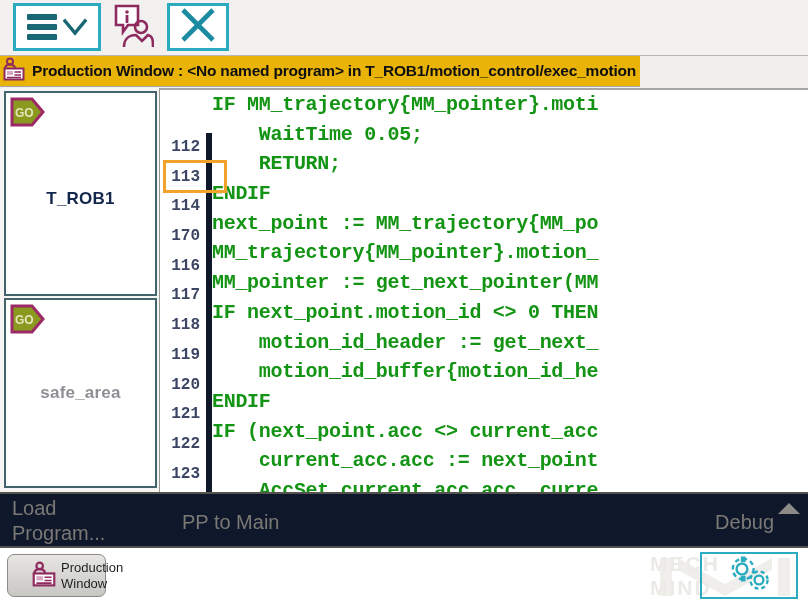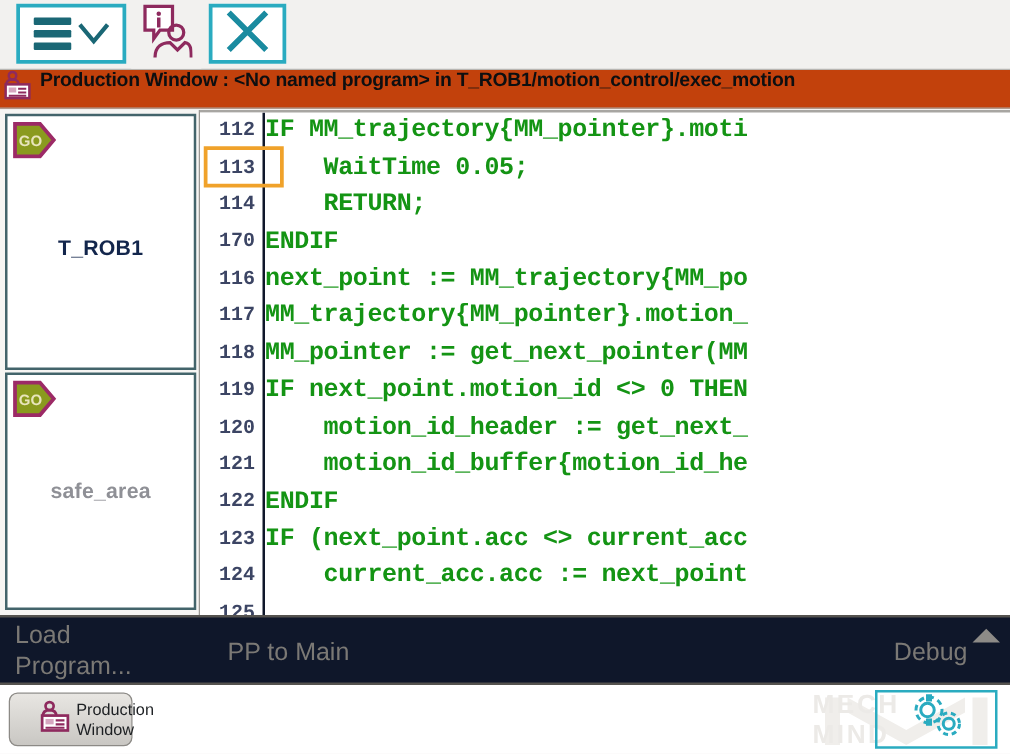--- a/index.html
+++ b/index.html
@@ -65,23 +65,23 @@
     width: 62px; margin: 3px 6px 4px 6px;
     background: #ffffff;
     border: 3px solid #2aabc0;
     display: flex; align-items: center; justify-content: center;
     cursor: pointer;
   }
 
   
   .titlebar {
     position: absolute; left: 0; top: 56px;
-    width: 808px; height: 31px;
-    background: #c2410c;
-    display: flex; align-items: flex-start;
+    width: 640px; height: 31px;
+    background: #eab308;
+    display: flex; align-items: center;
     gap: 7px; padding-left: 3px;
     border-bottom: 1px solid #a9a7a3;
   }
   .titlebar .ttl {
     font-size: 15.5px; font-weight: bold; color: #0d0f11;
     white-space: nowrap; letter-spacing: -0.2px;
   }
 
   
   .main {
@@ -124,23 +124,24 @@
     flex: 1; height: 404px;
     background: #ffffff;
     position: relative;
     overflow: hidden;
     display: flex;
     border-top: 2px solid #a8a6a2;
   }
   .gutter {
     width: 52px;
     background: #ffffff;
-    border-right: 2px solid #0f172a;
+    border-right: 6px solid #0f172a;
     position: relative;
     flex: 0 0 52px;
+    margin-top: 43px;
   }
   .gutter .ln {
     height: 29.7px; line-height: 29.7px;
     text-align: right; padding-right: 6px;
     font-family: "Liberation Mono", monospace;
     font-size: 16px; font-weight: bold;
     color: #3c4564;
     position: relative;
   }
   .ln-highlight {
@@ -347,20 +348,21 @@
         <div class="cl">ENDIF</div>
         <div class="cl">next_point := MM_trajectory{MM_po</div>
         <div class="cl">MM_trajectory{MM_pointer}.motion_</div>
         <div class="cl">MM_pointer := get_next_pointer(MM</div>
         <div class="cl">IF next_point.motion_id &lt;&gt; 0 THEN</div>
         <div class="cl">    motion_id_header := get_next_</div>
         <div class="cl">    motion_id_buffer{motion_id_he</div>
         <div class="cl">ENDIF</div>
         <div class="cl">IF (next_point.acc &lt;&gt; current_acc</div>
         <div class="cl">    current_acc.acc := next_point</div>
+        <div class="cl">    AccSet current_acc.acc, curre</div>
       </div>
 
     </div>
   </div>
 
   <div class="actionbar">
     <div class="act a1">Load
 Program...</div>
     <div class="act a2">PP to Main</div>
     <div class="act a3">Debug</div>

